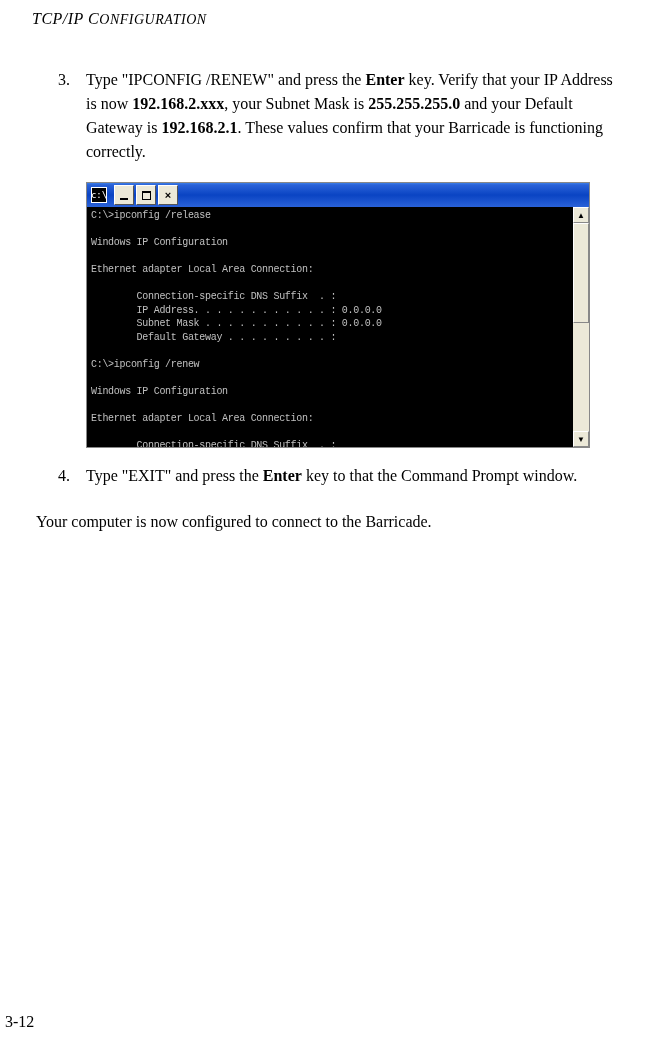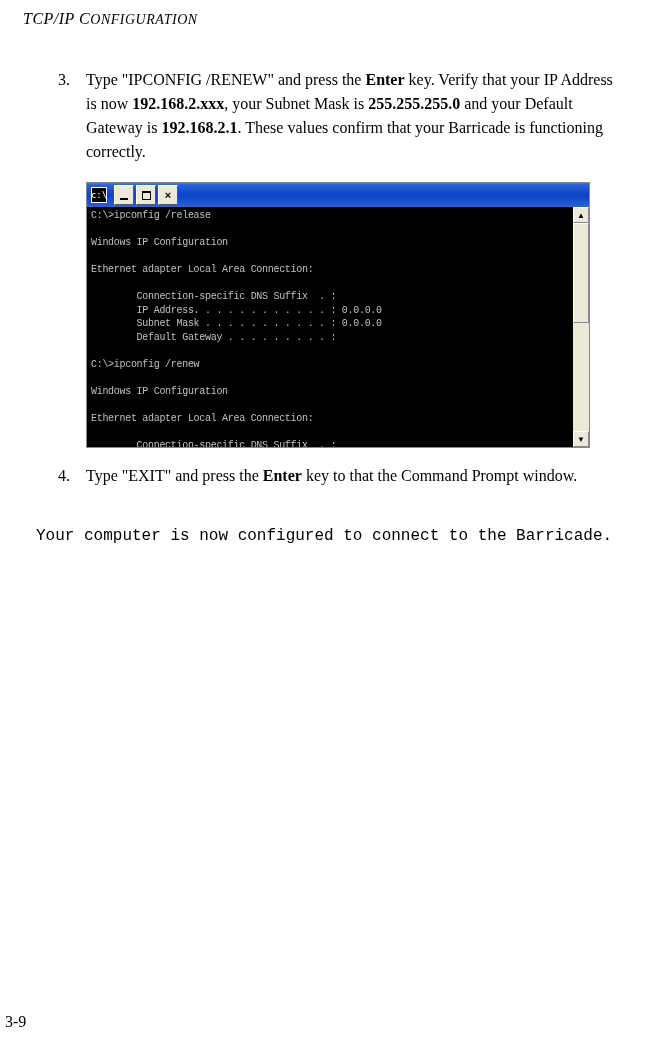--- a/index.html
+++ b/index.html
@@ -8,21 +8,21 @@
       width: 650px;
       height: 1049px;
       font-family: Georgia, 'Times New Roman', serif;
       font-size: 16px;
       color: #000;
       position: relative;
     }
     .header {
       font-style: italic;
       font-size: 16px;
-      padding: 10px 0 0 23px;
+      padding: 10px 0 0 32px;
       letter-spacing: 0.5px;
     }
     .header .caps {
       font-variant: small-caps;
       font-size: 14px;
     }
     .content {
       padding: 40px 35px 0 58px;
     }
     .list-item {
@@ -152,24 +152,23 @@
       top: 0;
       width: 16px;
       height: 100px;
       background: #ece9d8;
       border: 1px solid #fff;
       border-right-color: #888;
       border-bottom-color: #888;
       box-sizing: border-box;
     }
     .closing-text {
-      margin-top: 36px;
+      margin-top: 22px;
       line-height: 1.5;
       margin-left: -22px;
-      font-family: Liberation Mono, monospace;
     }
     .page-num {
       position: absolute;
       bottom: 18px;
       left: 5px;
       font-size: 16px;
     }
   </style>
 </head>
 <body>
@@ -233,13 +232,13 @@
     <div class="list-num">4.</div>
     <div class="list-text">
       <span>Type "EXIT" and press the </span><span class="bold">Enter</span><span> key to that the Command Prompt window.</span>
     </div>
   </div>
 
   <div class="closing-text">Your computer is now configured to connect to the Barricade.</div>
 
 </div>
 
-<div class="page-num">3-9</div>
+<div class="page-num">3-12</div>
 
 </body></html>

